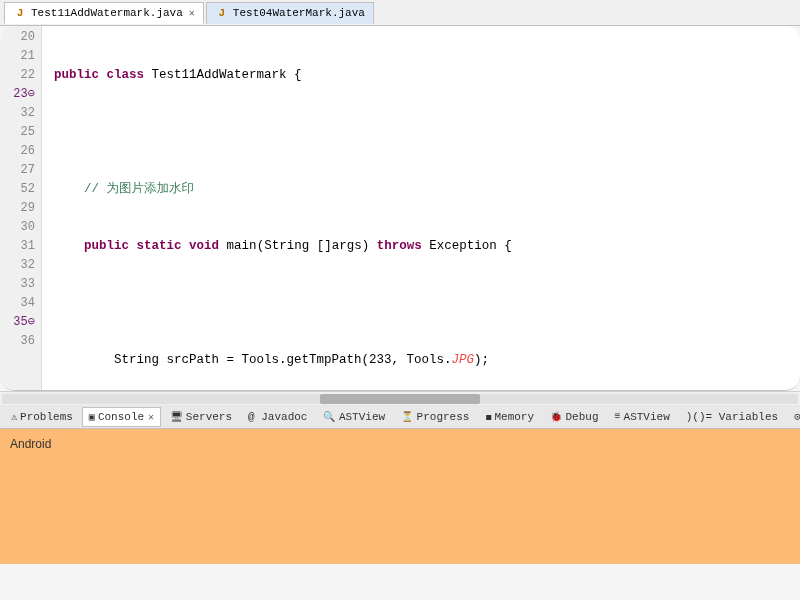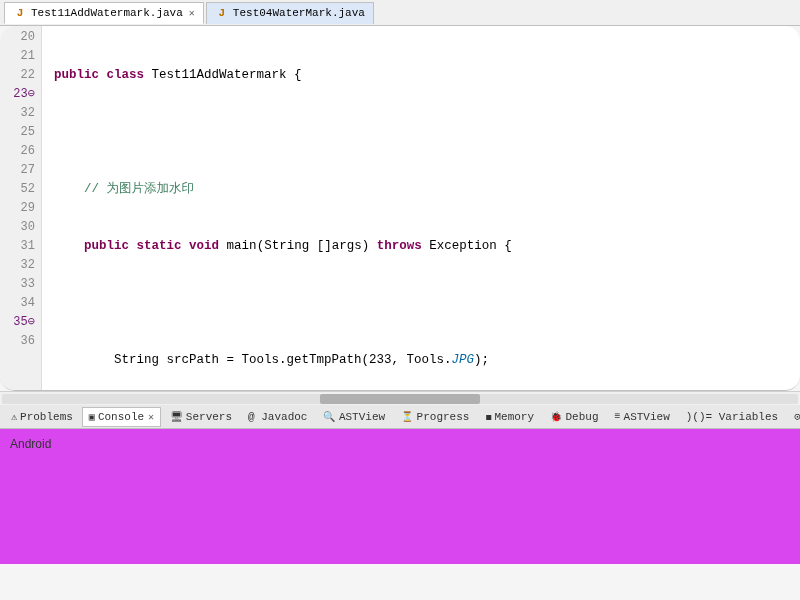--- a/index.html
+++ b/index.html
@@ -89,21 +89,21 @@
       white-space: pre;
     }
     .code-line {
       display: block;
       line-height: 19px;
       font-size: 12.5px;
     }
     
     .kw { color: #7f0055; font-weight: bold; }
     .cm { color: #3f7f5f; }
-    .it { font-style: italic; color: #0369a1; }
+    .it { font-style: italic; color: #ef4444; }
     .fn { color: #000000; }
     .cl { color: #000000; }
 
     
     .h-scroll {
       height: 14px;
       background: #f0f0f0;
       border-top: 1px solid #d0d0d0;
       display: flex;
       align-items: center;
@@ -152,21 +152,21 @@
       border: 1px solid #c0c0c0;
       background: #fff;
     }
     .bottom-tab-icon {
       margin-right: 3px;
       font-size: 10px;
     }
 
     
     .console-area {
-      background: #d946ef;
+      background: #fdba74;
       height: 135px;
       padding: 8px 10px;
       font-size: 12px;
       overflow-y: hidden;
     }
     .console-text {
       color: #333;
       font-family: Arial, sans-serif;
       font-size: 12px;
     }

